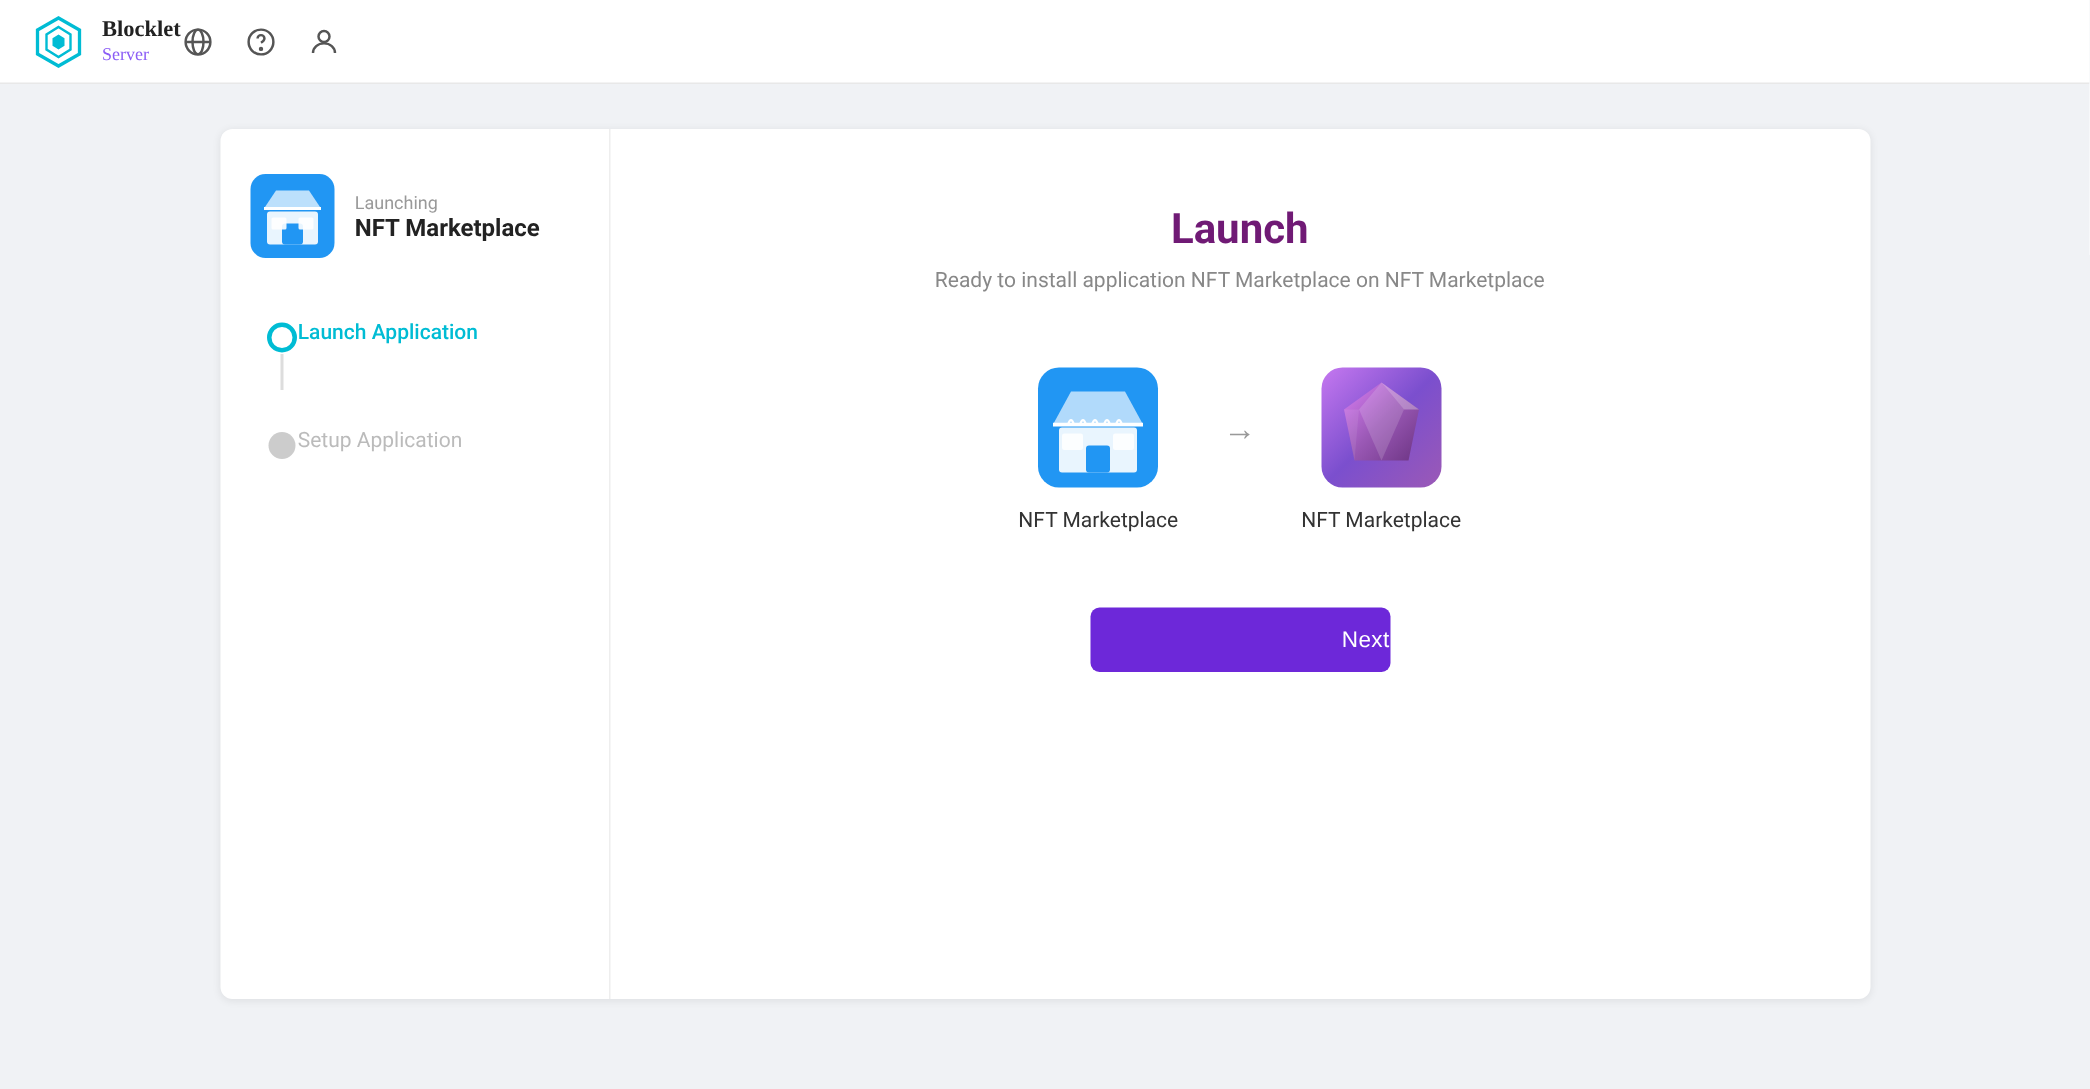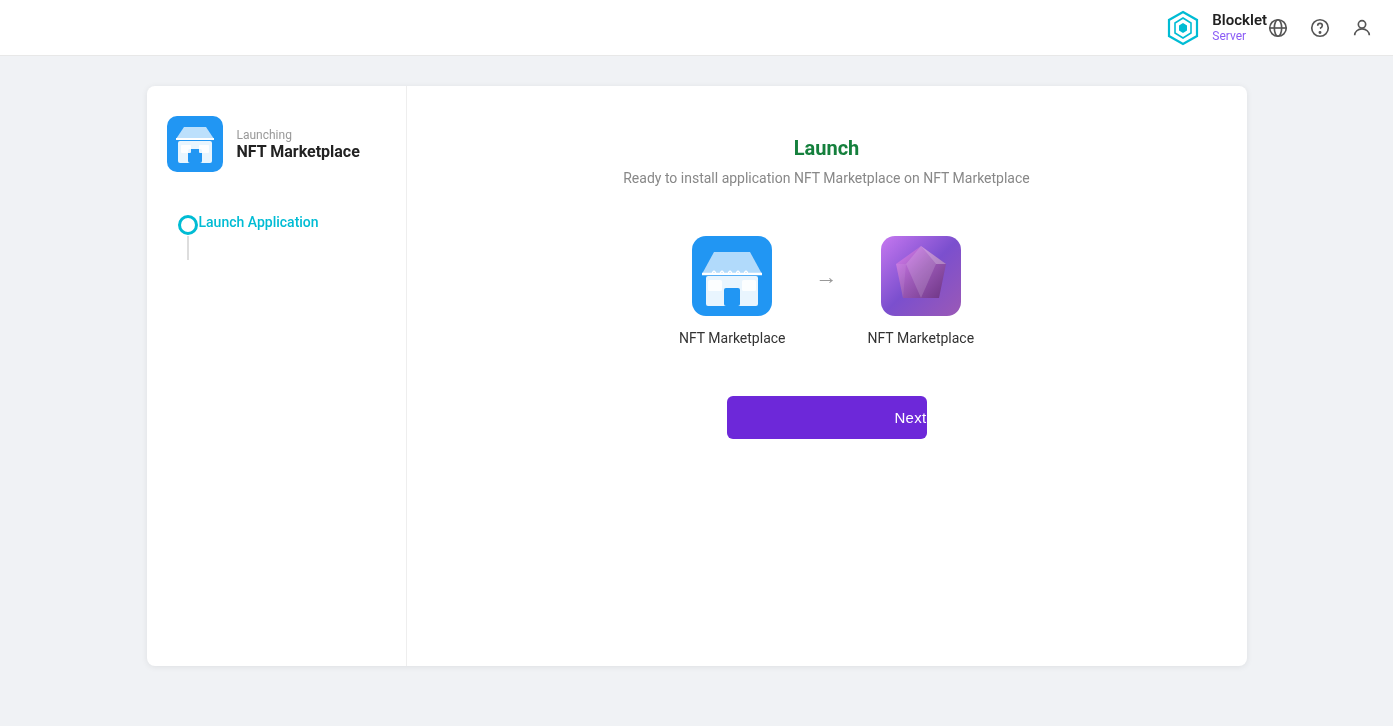--- a/index.html
+++ b/index.html
@@ -8,25 +8,26 @@
       background: #f0f2f5;
       width: 1393px;
       height: 726px;
       overflow: hidden;
     }
 
     
     .header {
       display: flex;
       align-items: center;
-      justify-content: flex-end;
+      justify-content: flex-start;
       background: #fff;
       height: 56px;
       padding: 3px 20px;
       border-bottom: 1px solid #e8e8e8;
+      font-family: Liberation Serif, serif;
     }
     .header-left {
       display: flex;
       align-items: center;
       gap: 10px;
     }
     .logo-icon {
       width: 38px;
       height: 38px;
     }
@@ -173,23 +174,23 @@
 
     
     .content {
       flex: 1;
       display: flex;
       flex-direction: column;
       align-items: center;
       padding: 50px 40px 40px;
     }
     .content-title {
-      font-size: 20px;
+      font-size: 28px;
       font-weight: 700;
-      color: #15803d;
+      color: #701a75;
       margin-bottom: 10px;
     }
     .content-subtitle {
       font-size: 14px;
       color: #888;
       margin-bottom: 50px;
       text-align: center;
     }
 
     
@@ -311,20 +312,26 @@
       </div>
 
       <div class="steps">
         <div class="step-item">
           <div class="step-dot-container">
             <div class="step-dot-active"></div>
           </div>
           <span class="step-label-active">Launch Application</span>
         </div>
         <div class="step-spacer"></div>
+        <div class="step-item">
+          <div class="step-dot-container">
+            <div class="step-dot-inactive"></div>
+          </div>
+          <span class="step-label-inactive">Setup Application</span>
+        </div>
       </div>
     </div>
 
     <div class="content">
       <h1 class="content-title">Launch</h1>
       <p class="content-subtitle">Ready to install application NFT Marketplace on NFT Marketplace</p>
 
       <div class="transfer-section">
 
         <div class="transfer-app">

